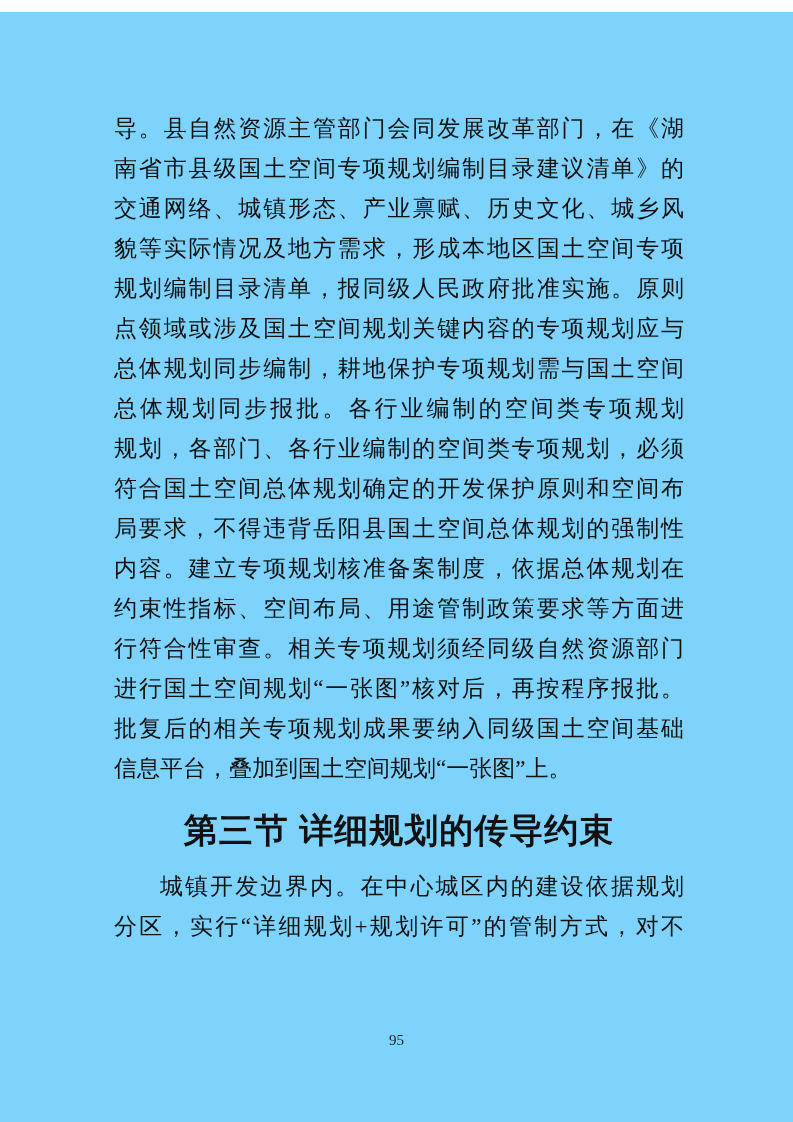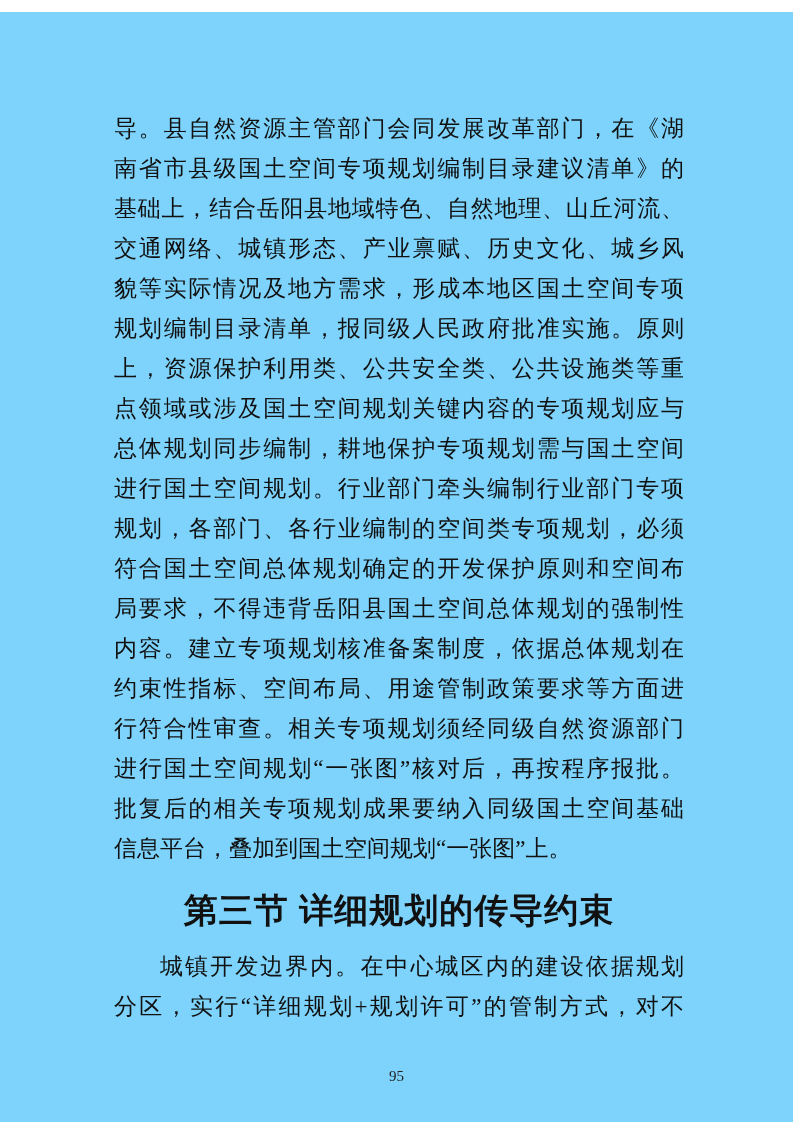--- a/index.html
+++ b/index.html
@@ -56,45 +56,43 @@
   .para2 .line1 {
     padding-left: 46px;
     width: 524px;
   }
   .lead-bold {
     font-weight: normal;
   }
   .page-number {
     position: absolute;
     left: 0;
-    top: 1056px;
+    top: 1020px;
     width: 100%;
     text-align: center;
     font-size: 15px;
     color: #222222;
   }
 </style>
 </head>
 <body>
 
 <div class="page">
 
   <div class="text-block">
 
     <div class="para1">
         <div class="para-line">导。县自然资源主管部门会同发展改革部门，在《湖</div>
         <div class="para-line">南省市县级国土空间专项规划编制目录建议清单》的</div>
-        <div class="para-line">基础上，结合岳阳县地域特色、自然地理、山丘河流、</div>
         <div class="para-line">交通网络、城镇形态、产业禀赋、历史文化、城乡风</div>
         <div class="para-line">貌等实际情况及地方需求，形成本地区国土空间专项</div>
         <div class="para-line">规划编制目录清单，报同级人民政府批准实施。原则</div>
-        <div class="para-line">上，资源保护利用类、公共安全类、公共设施类等重</div>
         <div class="para-line">点领域或涉及国土空间规划关键内容的专项规划应与</div>
         <div class="para-line">总体规划同步编制，耕地保护专项规划需与国土空间</div>
-        <div class="para-line">进行国土空间规划。行业部门牵头编制行业部门专项</div>
+        <div class="para-line">总体规划同步报批。各行业编制的空间类专项规划</div>
         <div class="para-line">规划，各部门、各行业编制的空间类专项规划，必须</div>
         <div class="para-line">符合国土空间总体规划确定的开发保护原则和空间布</div>
         <div class="para-line">局要求，不得违背岳阳县国土空间总体规划的强制性</div>
         <div class="para-line">内容。建立专项规划核准备案制度，依据总体规划在</div>
         <div class="para-line">约束性指标、空间布局、用途管制政策要求等方面进</div>
         <div class="para-line">行符合性审查。相关专项规划须经同级自然资源部门</div>
         <div class="para-line">进行国土空间规划“一张图”核对后，再按程序报批。</div>
         <div class="para-line">批复后的相关专项规划成果要纳入同级国土空间基础</div>
         <div class="para-line">信息平台，叠加到国土空间规划“一张图”上。</div>
       </div>

